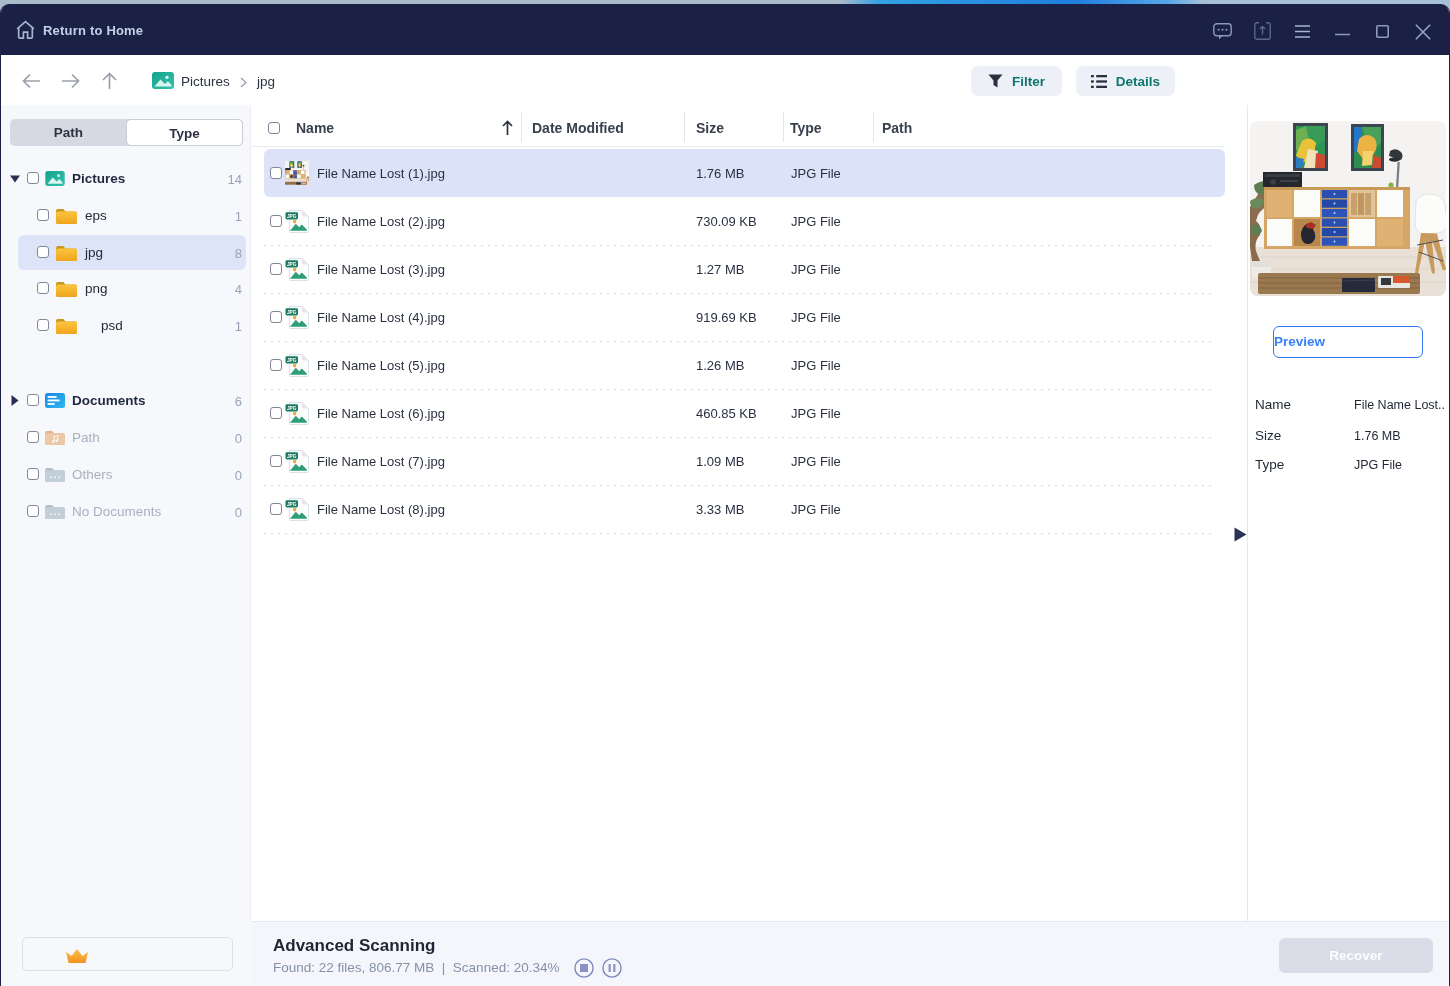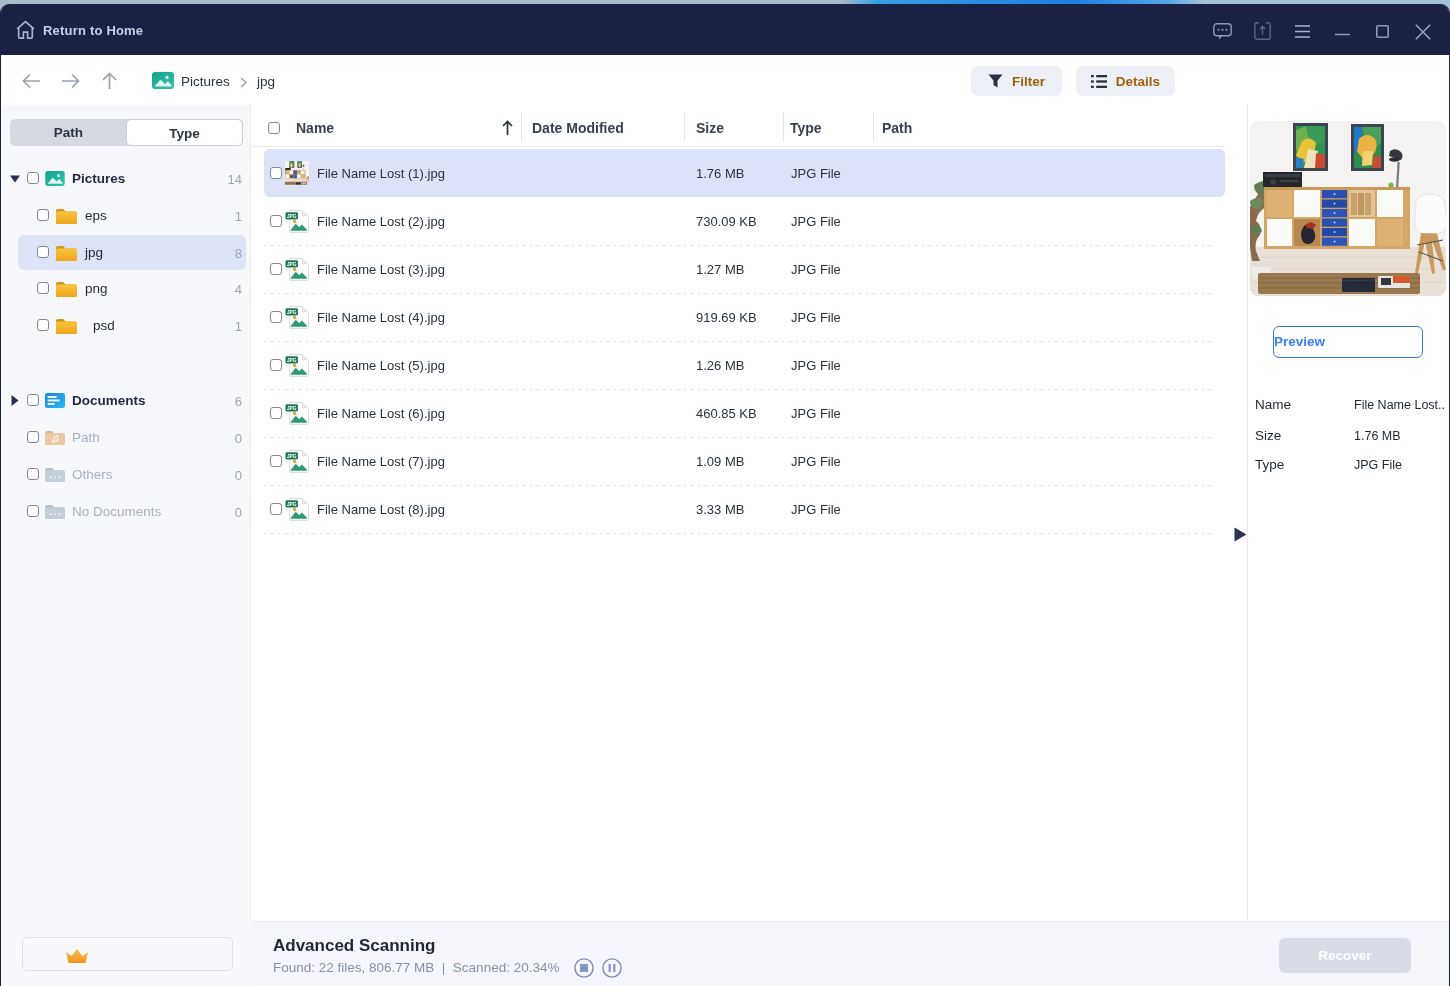--- a/index.html
+++ b/index.html
@@ -5,21 +5,21 @@
 * { margin:0; padding:0; box-sizing:border-box; }
 html,body { width:1450px; height:986px; overflow:hidden; font-family:"Liberation Sans",sans-serif; }
 body { background:linear-gradient(90deg,#a9bac9 0,#a9bac9 58%,#35a2e4 60.5%,#1f7ede 74%,#55a7e8 80.5%,#a6c1d7 83%,#a6c1d7 100%); }
 .window { position:absolute; left:0; top:4px; width:1450px; height:982px; background:#fff; border-left:1px solid #1b2145; border-right:1px solid #1b2145; border-radius:9px 9px 0 0; overflow:hidden; }
 .titlebar { position:absolute; left:0; top:0; width:100%; height:51px; background:#1b2145; }
 .tb-title { position:absolute; left:42px; top:19px; font-size:13px; font-weight:bold; color:#c6d0e8; letter-spacing:.2px; }
 .abs { position:absolute; }
 .toolbar { position:absolute; left:0; top:51px; width:100%; height:50px; background:#fff; }
 .crumb-a { position:absolute; left:180px; top:70px; font-size:13.5px; color:#2b3342; }
 .crumb-b { position:absolute; left:256px; top:70px; font-size:13.5px; color:#2b3342; }
-.btn { position:absolute; top:62px; height:30px; background:#eef0f8; border-radius:7px; display:flex; align-items:center; justify-content:center; gap:9px; font-size:13.5px; font-weight:bold; color:#a16207; }
+.btn { position:absolute; top:62px; height:30px; background:#eef0f8; border-radius:7px; display:flex; align-items:center; justify-content:center; gap:9px; font-size:13.5px; font-weight:bold; color:#0f766e; }
 .search { position:absolute; left:1190px; top:62px; width:243px; height:31px; background:#edf0f8; border-radius:7px; }
 .search span { position:absolute; left:15px; top:8px; font-size:13.5px; color:#a9b0c0; }
 .search svg { position:absolute; right:13px; top:7px; }
 .sidebar { position:absolute; left:0px; top:101px; width:250px; height:881px; background:#f7f8fb; border-right:1px solid #ededf1; }
 .toggle { position:absolute; left:9px; top:14px; width:233px; height:27px; background:#d6d9e1; border-radius:5px; }
 .toggle .seg { position:absolute; top:0; width:117px; height:27px; line-height:27px; text-align:center; font-size:13.5px; font-weight:bold; color:#2b3342; }
 .toggle .on { left:116px; background:#fff; border:1px solid #c9cdd8; border-radius:5px; }
 .ti { position:absolute; left:0; width:250px; height:37px; }
 .ti .cb { position:absolute; top:12px; width:12px; height:12px; border:1.5px solid #7f8798; border-radius:3px; background:#fff; }
 .ti .lbl { position:absolute; top:11px; font-size:13.5px; color:#232a38; }
@@ -43,21 +43,21 @@
 .rimg { position:absolute; left:2px; top:16px; width:196px; height:175px; border-radius:8px; overflow:hidden; }
 .pbtn { position:absolute; left:25px; top:221px; width:150px; height:32px; border:1px solid #3478f6; border-radius:6px; color:#3a80f7; font-size:13.5px; font-weight:bold; text-align:left; line-height:30px; }
 .drow { position:absolute; left:7px; width:190px; font-size:13.5px; color:#1f2633; }
 .drow .v { position:absolute; left:99px; font-size:12.5px; top:1px; white-space:nowrap; }
 .bbar { position:absolute; left:251px; top:917px; width:1197px; height:65px; background:#f4f6fb; border-top:1px solid #e7e9ee; }
 .bbar-left { position:absolute; left:0px; top:917px; width:251px; height:65px; background:#f7f8fb; }
 .adv { position:absolute; left:272px; top:932px; font-size:17px; font-weight:bold; color:#1f2633; }
 .found { position:absolute; left:272px; top:956px; font-size:13.5px; color:#8691a8; }
 .profbtn { position:absolute; left:21px; top:933px; width:211px; height:34px; border:1px solid #dcdfe6; border-radius:5px; }
 .profbtn span { position:absolute; left:78px; top:10px; font-family:"Liberation Serif",serif; font-size:18px; color:#e6913c;margin-top:43px; }
-.recover { position:absolute; left:1278px; top:934px; width:132px; height:35px; background:#d9dbe7; border-radius:6px; color:#fdfdfe; font-size:13.5px; font-weight:bold; text-align:center; line-height:35px; }
+.recover { position:absolute; left:1278px; top:934px; width:154px; height:35px; background:#d9dbe7; border-radius:6px; color:#fdfdfe; font-size:13.5px; font-weight:bold; text-align:center; line-height:35px; }
 </style>
 </head>
 <body>
 <div class="window">
 <div class="titlebar">
 <svg class="abs" style="left:14px;top:16px" width="21" height="20" viewBox="0 0 20 19" fill="none" stroke="#a9b3cf" stroke-width="1.6">
         <path d="M2 8.5 L10 1.5 L18 8.5"></path>
         <path d="M3.5 7.6 V16.2 a1 1 0 0 0 1 1 H8 V11.5 h4 v5.7 h3.5 a1 1 0 0 0 1 -1 V7.6"></path>
       </svg>
 <div class="tb-title">Return to Home</div>
@@ -183,21 +183,21 @@
           </svg></span>
         <span class="lbl" style="left:84px">png</span>
         <span class="cnt">4</span>
       </div>
 <div class="ti" style="top:202px">
         <span class="cb" style="left:36px"></span>
         <span class="abs" style="left:55px;top:11px"><svg width="21" height="16" viewBox="0 0 21 16">
             <path d="M0 3 a2 2 0 0 1 2-2 h5.4 l2 2.4 H19 a2 2 0 0 1 2 2 V14 a2 2 0 0 1 -2 2 H2 a2 2 0 0 1 -2 -2 Z" fill="#c9971c"></path>
             <path d="M0 5.4 a2 2 0 0 1 2-2 H19 a2 2 0 0 1 2 2 V14 a2 2 0 0 1 -2 2 H2 a2 2 0 0 1 -2 -2 Z" fill="url(#fg)"></path>
           </svg></span>
-        <span class="lbl" style="left:92px">psd</span>
+        <span class="lbl" style="left:100px">psd</span>
         <span class="cnt">1</span>
       </div>
 <div class="ti" style="top:277px">
         <svg class="abs" style="left:10px;top:13px" width="8" height="11" viewBox="0 0 8 11">
           <path d="M0.5 0 L7.5 5.5 L0.5 11 Z" fill="#273050"></path>
         </svg>
         <span class="cb" style="left:26px"></span>
         <span class="abs" style="left:44px;top:11px"><svg width="20" height="15" viewBox="0 0 20 15">
             <rect width="20" height="15" rx="2.5" fill="url(#dg)"></rect>
             <rect x="2.6" y="3" width="9" height="1.9" fill="#fff" opacity=".95"></rect>

